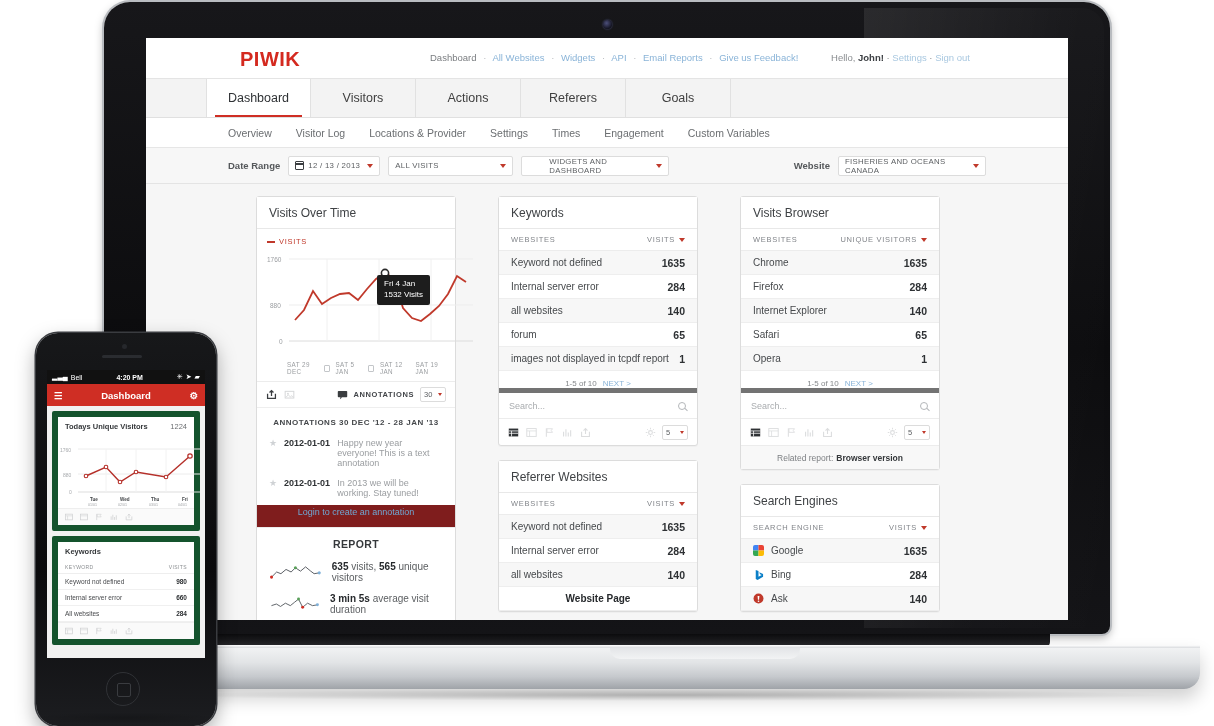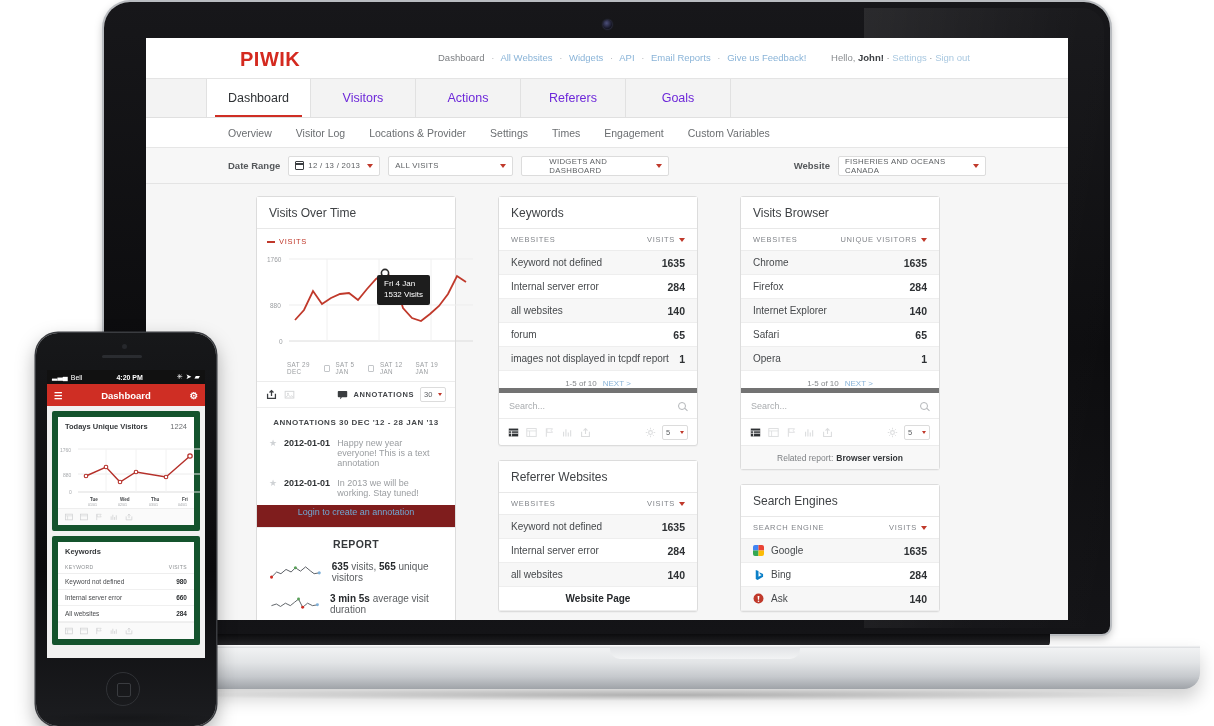--- a/index.html
+++ b/index.html
@@ -56,35 +56,35 @@
     background:radial-gradient(ellipse at center, rgba(0,0,0,.22), rgba(0,0,0,0) 70%);
   }
 
   
   .page { width:922px; height:582px; background:#f6f6f6; position:relative; }
   .topbar { height:40px; background:#fff; position:relative; }
   .logo {
     position:absolute; left:94px; top:10px; font-size:20px; font-weight:bold;
     letter-spacing:.5px; color:#d4291f; font-family:"Liberation Sans", sans-serif;
   }
-  .topnav { position:absolute; left:292px; top:14px; font-size:9.5px; color:#6f7174; }
+  .topnav { position:absolute; left:284px; top:14px; font-size:9.5px; color:#6f7174; }
   .topnav span.sep { color:#b8bbbe; margin:0 4px; }
   .topnav a { color:#8ab4d8; text-decoration:none; }
   .topnav .plain { color:#7a7d80; }
   .userbar { position:absolute; right:98px; top:14px; font-size:9.5px; color:#8a8d90; }
   .userbar b { color:#3d4044; font-weight:bold; }
   .userbar a { color:#a9c8e0; text-decoration:none; }
 
   .tabs {
     height:40px; background:#f3f3f3; border-top:1px solid #e4e4e4;
     border-bottom:1px solid #e0e0e0; display:flex; padding-left:60px;
   }
   .tab {
     width:105px; display:flex; align-items:center; justify-content:center;
-    font-size:12.5px; color:#6d28d9; border-right:1px solid #e1e1e1; position:relative;
+    font-size:12.5px; color:#404040; border-right:1px solid #e1e1e1; position:relative;
   }
   .tab:first-child{ border-left:1px solid #e1e1e1; }
   .tab.active { background:#fff; color:#2f3235; }
   .tab.active:after{
     content:""; position:absolute; left:8px; right:8px; bottom:0; height:2px; background:#cf2e24;
   }
   .subtabs {
     height:30px; background:#fff; border-bottom:1px solid #e6e6e6;
     display:flex; align-items:center; padding-left:82px; gap:24px;
   }

